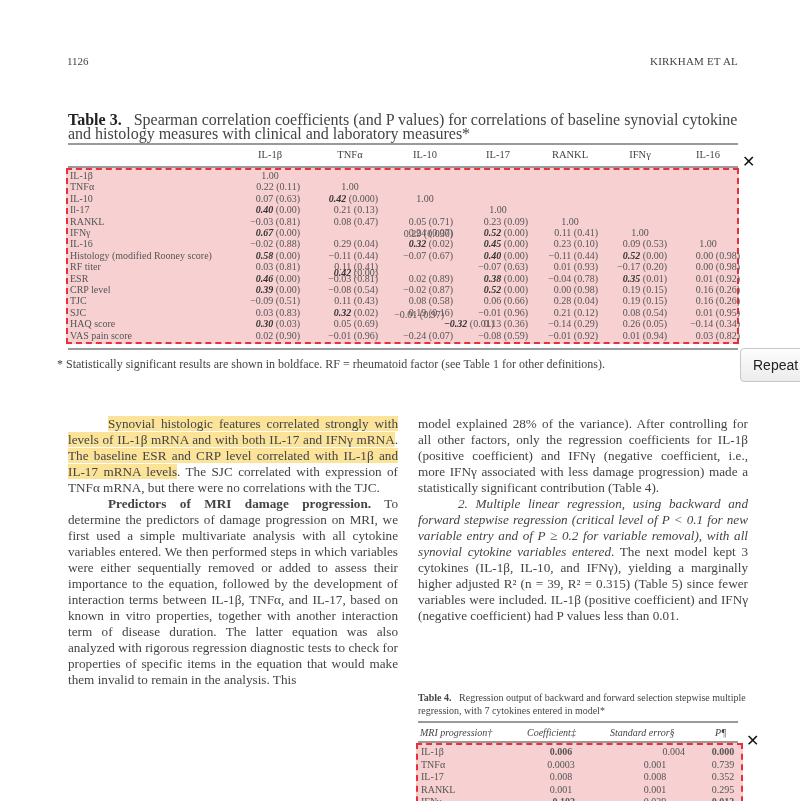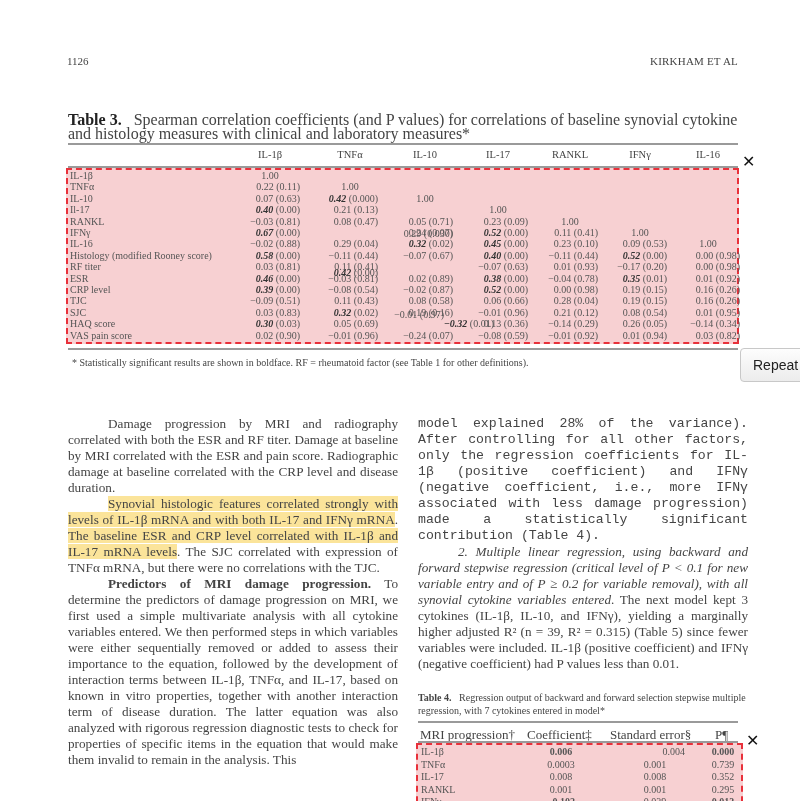--- a/index.html
+++ b/index.html
@@ -22,40 +22,40 @@
   .t3-head { position: absolute; top: 149px; font-size: 10.5px; color: #444; text-align: center; width: 70px; }
   .t3-overlay {
     position: absolute; left: 66px; top: 168px; width: 673px; height: 176px;
     background: #f7d0d2; border: 2.5px dashed #e8303a; box-sizing: border-box;
   }
   .t3-row { position: absolute; left: 70px; height: 11px; font-size: 10px; line-height: 11px; color: #555; white-space: nowrap; }
   .t3-label { position: absolute; left: 0; }
   .t3-cell { position: absolute; text-align: right; width: 76px; }
   .t3-cell b { color: #333; font-style: italic; }
   .close-x { position: absolute; font-family: "DejaVu Sans", sans-serif; font-size: 16px; font-weight: bold; color: #111; cursor: pointer; }
-  .footnote { left: 72px; top: 357px; font-size: 10px; color: #444; }
+  .footnote { left: 57px; top: 357px; font-size: 12px; color: #444; }
 
   .repeat-btn {
     position: absolute; left: 740px; top: 348px; width: 70px; height: 34px;
     border: 1px solid #c8c8c8; border-radius: 4px; background: linear-gradient(#fdfdfd, #ececec);
     font-family: "Liberation Sans", sans-serif; font-size: 14px; color: #222;
     box-sizing: border-box; padding: 8px 0 0 12px; cursor: pointer;
   }
 
   
   .col { position: absolute; width: 330px; font-size: 13.2px; line-height: 16px; color: #444; text-align: justify; }
   .col p { margin: 0; text-indent: 40px; }
-  .col p.noindent { text-indent: 0; font-family: Liberation Mono, monospace; }
+  .col p.noindent { text-indent: 0; }
   .hl { background: #fbe49a; }
   #col-left { left: 68px; top: 416px; }
   #col-right { left: 418px; top: 416px; }
 
   
   .t4-caption { left: 418px; top: 691px; width: 330px; font-size: 10px; line-height: 13px; color: #444; }
-  .t4-head { position: absolute; top: 727px; font-size: 13px; color: #444; }
+  .t4-head { position: absolute; top: 727px; font-size: 10px; color: #444; font-style: italic; }
   .t4-overlay {
     position: absolute; left: 416px; top: 743px; width: 327px; height: 70px;
     background: #f7d0d2; border: 2.5px dashed #e8303a; box-sizing: border-box;
   }
   .t4-row { position: absolute; left: 421px; font-size: 10px; line-height: 11px; color: #555; white-space: nowrap; }
   .t4-cell { position: absolute; text-align: center; }
 </style>
 </head>
 <body>
 
@@ -212,21 +212,20 @@
     </div>
   </div>
 <span class="close-x" style="left:742px; top:152px;">✕</span>
 
 <div class="rule" style="left:68px; top:348px; width:670px;"></div>
 <div class="abs footnote">* Statistically significant results are shown in boldface. RF = rheumatoid factor (see Table 1 for other definitions).</div>
 
 <div class="repeat-btn">Repeat</div>
 
 <div class="col" id="col-left">
-  <p>Damage progression by MRI and radiography correlated with both the ESR and RF titer. Damage at baseline by MRI correlated with the ESR and pain score. Radiographic damage at baseline correlated with the CRP level and disease duration.</p>
   <p><span class="hl">Synovial histologic features correlated strongly with levels of IL-1β mRNA and with both IL-17 and IFNγ mRNA</span><span>. </span><span class="hl">The baseline ESR and CRP level correlated with IL-1β and IL-17 mRNA levels</span><span>. The SJC correlated with expression of TNFα mRNA, but there were no correlations with the TJC.</span></p>
   <p><b>Predictors of MRI damage progression.</b><span> To determine the predictors of damage progression on MRI, we first used a simple multivariate analysis with all cytokine variables entered. We then performed steps in which variables were either sequentially removed or added to assess their importance to the equation, followed by the development of interaction terms between IL-1β, TNFα, and IL-17, based on known in vitro properties, together with another interaction term of disease duration. The latter equation was also analyzed with rigorous regression diagnostic tests to check for properties of specific items in the equation that would make them invalid to remain in the analysis. This</span></p>
 </div>
 
 <div class="col" id="col-right">
   <p class="noindent">model explained 28% of the variance). After controlling for all other factors, only the regression coefficients for IL-1β (positive coefficient) and IFNγ (negative coefficient, i.e., more IFNγ associated with less damage progression) made a statistically significant contribution (Table 4).</p>
   <p><i>2. Multiple linear regression, using backward and forward stepwise regression (critical level of P &lt; 0.1 for new variable entry and of P ≥ 0.2 for variable removal), with all synovial cytokine variables entered</i><span>. The next model kept 3 cytokines (IL-1β, IL-10, and IFNγ), yielding a marginally higher adjusted R² (n = 39, R² = 0.315) (Table 5) since fewer variables were included. IL-1β (positive coefficient) and IFNγ (negative coefficient) had P values less than 0.01.</span></p>
 </div>
 
 <div class="abs t4-caption">

